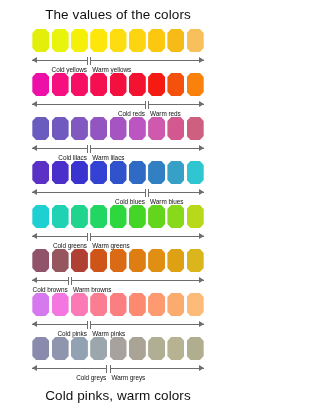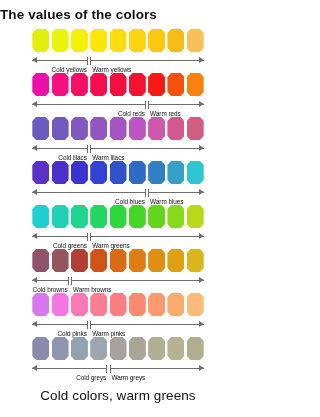--- a/index.html
+++ b/index.html
@@ -9,23 +9,23 @@
   }
   body {
     width: 236px;
     height: 417px;
     overflow: hidden;
     font-family: "Liberation Sans", sans-serif;
     color: #1a1a1a;
     position: relative;
   }
   #page-title {
-    text-align: left;
+    text-align: center;
     font-size: 13.5px;
-    font-weight: 700;
+    font-weight: 400;
     color: #111111;
     padding-top: 7px;
     letter-spacing: 0.1px;
   }
   #rows {
     margin-top: 6px;
   }
   .color-row {
     position: relative;
     height: 44px;
@@ -319,13 +319,13 @@
         <div class="seg warm" style="left: 109.5px; width: 94.2px;">
           <div class="line"></div>
           <div class="cap left"></div>
           <div class="arrow right"></div>
           <div class="seg-label warm" style="left: 2px;">Warm greys</div>
         </div>
       </div>
     </div>
   </div>
 
-<div id="caption">Cold colors, warm greens</div>
+<div id="caption">Cold pinks, warm colors</div>
 
 </body></html>

